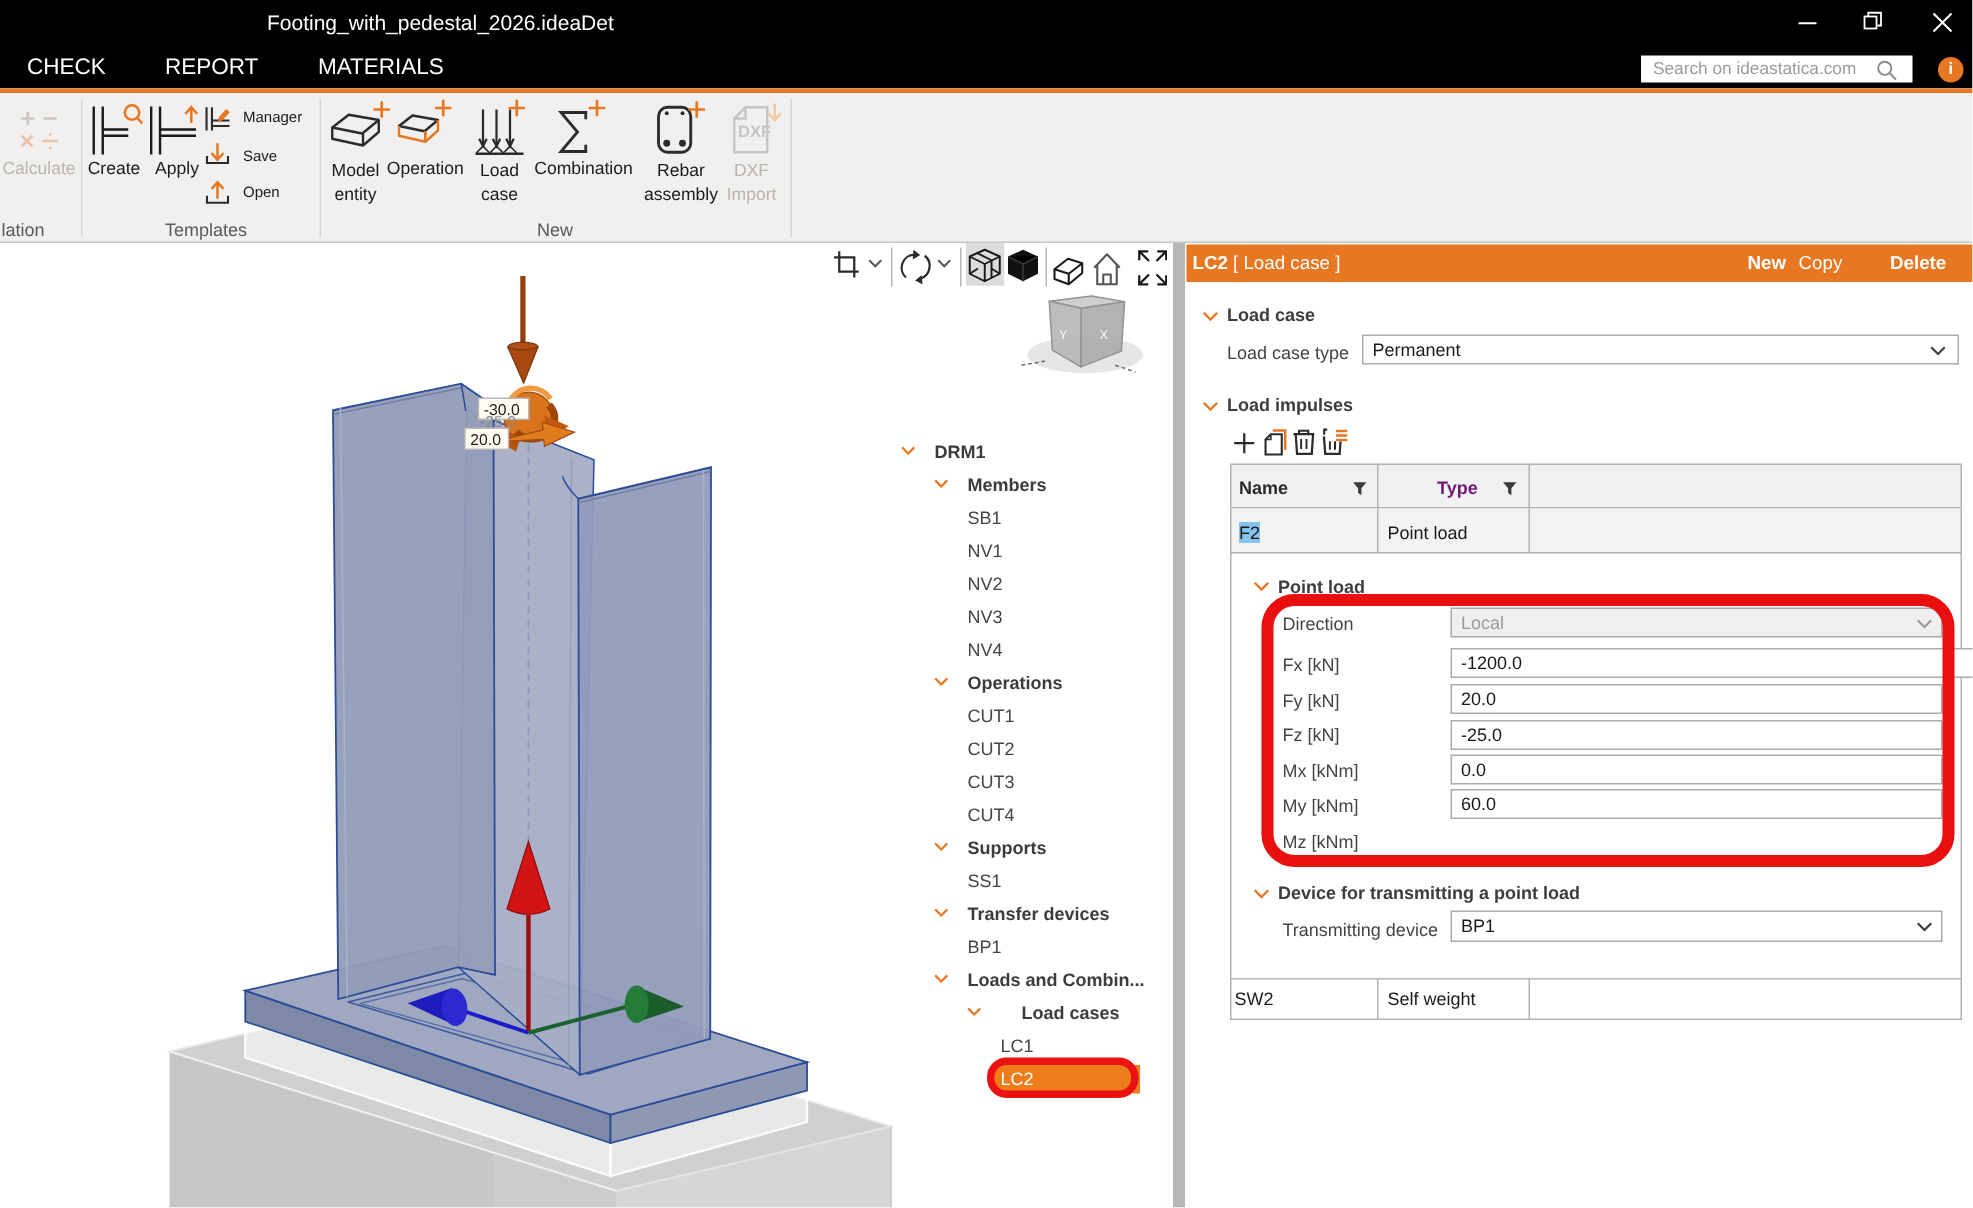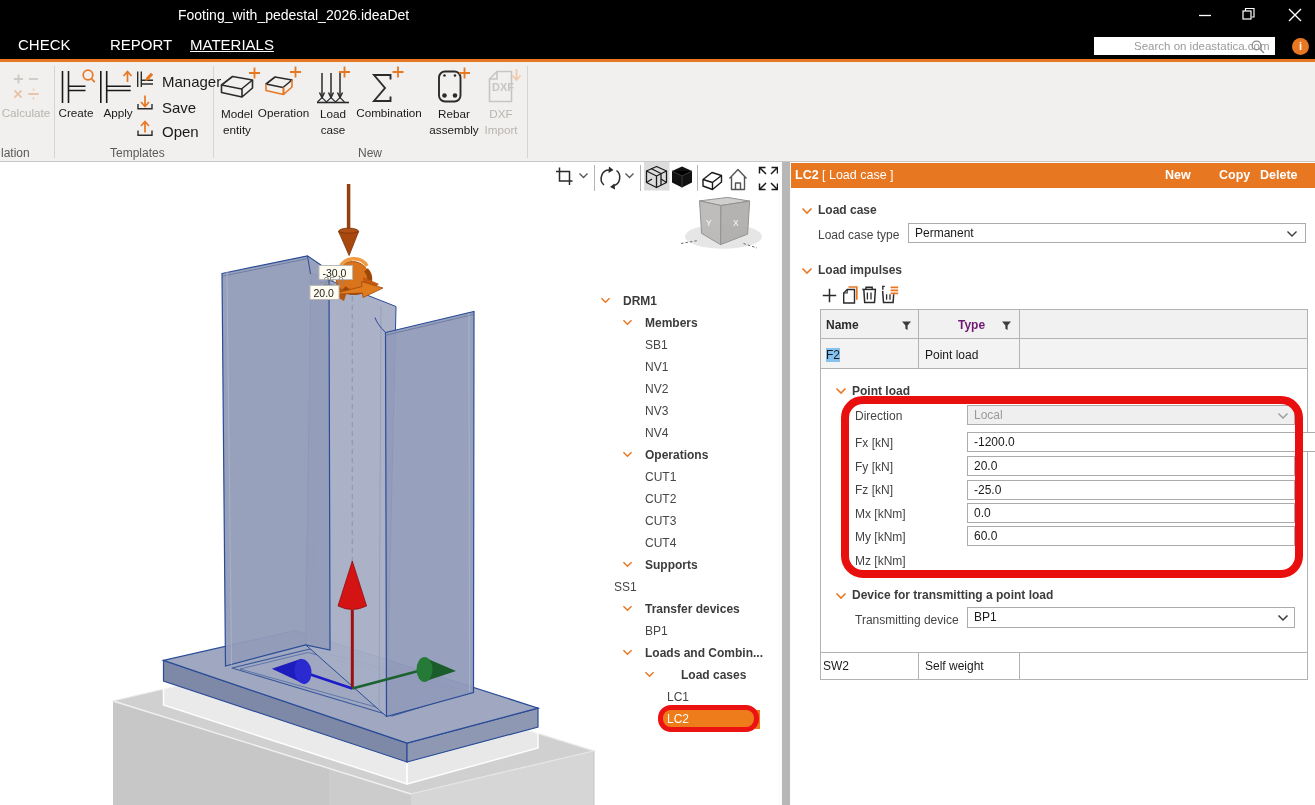--- a/index.html
+++ b/index.html
@@ -6,30 +6,30 @@
 html,body { width:1315px; height:805px; overflow:hidden; }
 body { font-family:"Liberation Sans", sans-serif; position:relative; background:#fff; }
 #root { position:absolute; left:0; top:0; width:1315px; height:805px; overflow:hidden; }
 .abs { position:absolute; }
 
 #titlebar { left:0; top:0; width:1315px; height:30px; background:#000; }
 #title { left:178px; top:7px; color:#fff; font-size:14px; }
 #menubar { left:0; top:30px; width:1315px; height:29px; background:#000; }
 .menuitem { top:36px; color:#fff; font-size:15px; }
 #search { left:1094px; top:37px; width:181px; height:18px; background:#fff; }
-#search span { position:absolute; left:8px; top:2.5px; font-size:11.5px; color:#9b9b9b;margin-left:32px; }
+#search span { position:absolute; left:8px; top:2.5px; font-size:11.5px; color:#9b9b9b; }
 #infocircle { left:1292px; top:38px; width:17px; height:17px; border-radius:50%; background:#e87722; color:#fff; font-size:11px; font-weight:bold; text-align:center; line-height:17px; }
 
 #ribbon { left:0; top:59px; width:1315px; height:103px; background:#f1f0ef; border-top:3px solid #e87722; border-bottom:1px solid #c9c7c5; }
 .gsep { top:66px; width:1px; height:92px; background:#d7d5d3; }
 .glabel { top:146px; font-size:12px; color:#5a5a5a;text-align:center; }
 .biglabel { top:107px; font-size:11.7px; color:#1a1a1a; text-align:center; }
 .biglabel2 { font-size:11.7px; color:#1a1a1a; text-align:center; line-height:16px; }
 .gray { color:#b8b4b0 !important; }
-.smalllabel { font-size:15px; color:#1a1a1a;text-align:center; }
+.smalllabel { font-size:10px; color:#1a1a1a;text-align:center; }
 
 #viewport { left:0; top:162px; width:778px; height:643px; background:#fff; }
 
 #split1 { left:778px; top:162px; width:4px; height:643px; background:#fcfcfc; }
 #split2 { left:782px; top:162px; width:8px; height:643px; background:#b7b7b7; }
 #split3 { left:790px; top:162px; width:1px; height:643px; background:#fbfbfb; }
 
 .trow { font-size:12px; color:#454545; white-space:nowrap; }
 .tbold { font-weight:bold; color:#3c3c3c; }
 #lc2 { left:659px; top:708px; width:98px; height:23px; background:#ee7c1b; border-radius:10px; color:#fff; font-size:12px; line-height:23px; padding-left:8px; }
@@ -51,21 +51,21 @@
   <svg class="abs" style="left:1190px;top:0;width:125px;height:30px">
     <line x1="9" y1="15.5" x2="21" y2="15.5" stroke="#fff" stroke-width="1.3"></line>
     <rect x="53" y="11" width="8" height="8" fill="none" stroke="#fff" stroke-width="1.2"></rect>
     <path d="M55.5 11 v-2.5 h8.5 v8.5 h-2.5" fill="none" stroke="#fff" stroke-width="1.2"></path>
     <path d="M99 9 l12 12 M111 9 l-12 12" stroke="#fff" stroke-width="1.4"></path>
   </svg>
 
   <div id="menubar" class="abs"></div>
   <div class="abs menuitem" style="left:18px;">CHECK</div>
   <div class="abs menuitem" style="left:110px;">REPORT</div>
-  <div class="abs menuitem" style="left:190px;text-decoration:underline;">MATERIALS</div>
+  <div class="abs menuitem" style="left:212px;">MATERIALS</div>
   <div id="search" class="abs">
       <span>Search on ideastatica.com</span>
     </div>
   <svg class="abs" style="left:1250px;top:39px;width:16px;height:16px" viewBox="0 0 16 16">
     <circle cx="6.5" cy="6.5" r="4.4" fill="none" stroke="#8a8a8a" stroke-width="1.3"></circle>
     <line x1="10" y1="10" x2="14" y2="14" stroke="#8a8a8a" stroke-width="1.3"></line>
   </svg>
   <div id="infocircle" class="abs">i</div>
 
   <div id="ribbon" class="abs"></div>
@@ -326,21 +326,21 @@
     </svg>
   <div class="abs trow tbold" style="left:645px;top:448px">Operations</div>
   <div class="abs trow" style="left:645px;top:470px">CUT1</div>
   <div class="abs trow" style="left:645px;top:492px">CUT2</div>
   <div class="abs trow" style="left:645px;top:514px">CUT3</div>
   <div class="abs trow" style="left:645px;top:536px">CUT4</div>
   <svg class="abs" style="left:622px;top:560px;width:11px;height:9px" viewBox="0 0 12 10">
       <path d="M1.5 2.5 L6 7 L10.5 2.5" fill="none" stroke="#e87722" stroke-width="1.6"></path>
     </svg>
   <div class="abs trow tbold" style="left:645px;top:558px">Supports</div>
-  <div class="abs trow" style="left:614px;top:580px">SS1</div>
+  <div class="abs trow" style="left:645px;top:580px">SS1</div>
   <svg class="abs" style="left:622px;top:604px;width:11px;height:9px" viewBox="0 0 12 10">
       <path d="M1.5 2.5 L6 7 L10.5 2.5" fill="none" stroke="#e87722" stroke-width="1.6"></path>
     </svg>
   <div class="abs trow tbold" style="left:645px;top:602px">Transfer devices</div>
   <div class="abs trow" style="left:645px;top:624px">BP1</div>
   <svg class="abs" style="left:622px;top:648px;width:11px;height:9px" viewBox="0 0 12 10">
       <path d="M1.5 2.5 L6 7 L10.5 2.5" fill="none" stroke="#e87722" stroke-width="1.6"></path>
     </svg>
   <div class="abs trow tbold" style="left:645px;top:646px">Loads and Combin...</div>
   <svg class="abs" style="left:644px;top:670px;width:11px;height:9px" viewBox="0 0 12 10">
@@ -350,21 +350,21 @@
   <div class="abs trow" style="left:667px;top:690px">LC1</div>
   <div id="lc2" class="abs">LC2</div>
   <div id="lc2notch" class="abs"></div>
   <div id="lc2ring" class="abs"></div>
 
   <div id="panel" class="abs"></div>
   <div id="phead" class="abs">
       <span style="position:absolute;left:4px;top:5px;font-weight:bold">LC2</span>
       <span style="position:absolute;left:31px;top:5px">[ Load case ]</span>
       <span style="position:absolute;left:374px;top:5px;font-weight:bold">New</span>
-      <span style="position:absolute;left:428px;top:5px;font-weight:bold">Copy</span>
+      <span style="position:absolute;left:408px;top:5px;font-weight:normal">Copy</span>
       <span style="position:absolute;left:469px;top:5px;font-weight:bold">Delete</span>
     </div>
   <div id="panelbody" class="abs" style="left:791px;top:188px;width:524px;height:617px"></div>
 
   <svg class="abs" style="left:801px;top:206px;width:12px;height:10px" viewBox="0 0 12 10">
       <path d="M1.5 2.5 L6 7 L10.5 2.5" fill="none" stroke="#e87722" stroke-width="1.6"></path>
     </svg>
   <div class="abs sechead" style="left:818px;top:203px">Load case</div>
   <div class="abs plabel" style="left:818px;top:228px">Load case type</div>
   <div class="abs pinput" style="left:908px;top:223px;width:398px;height:20px">Permanent</div>

